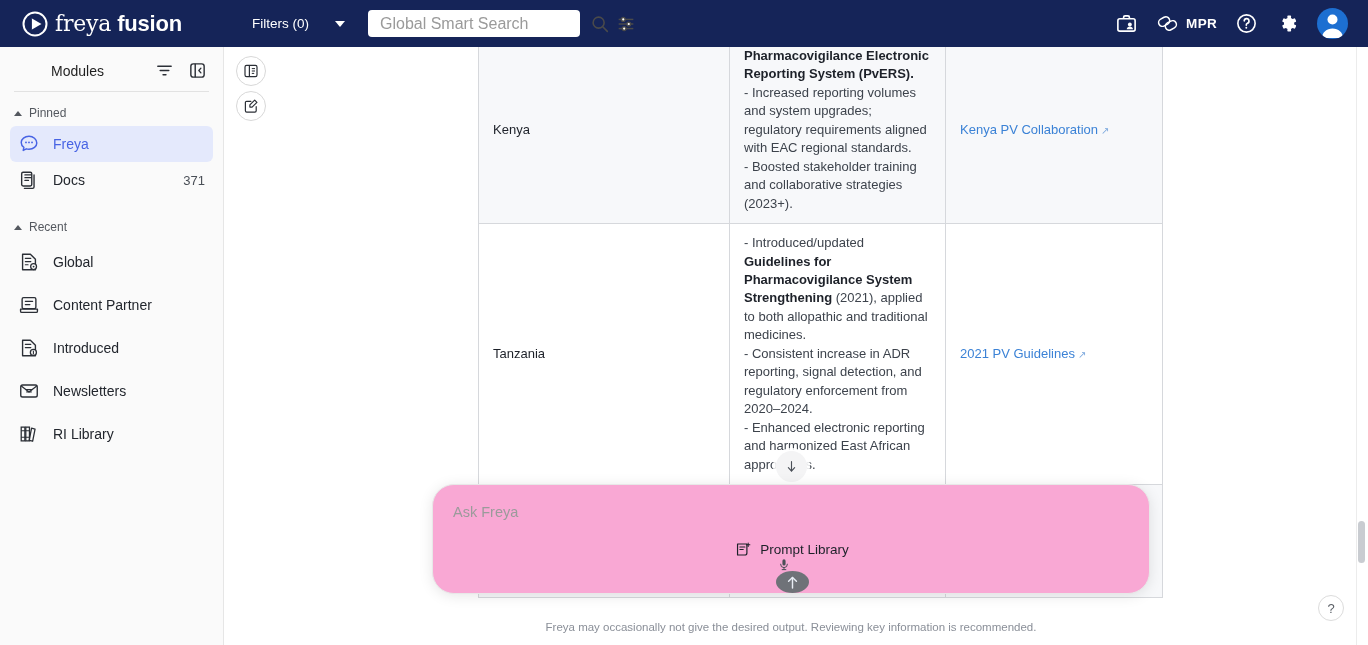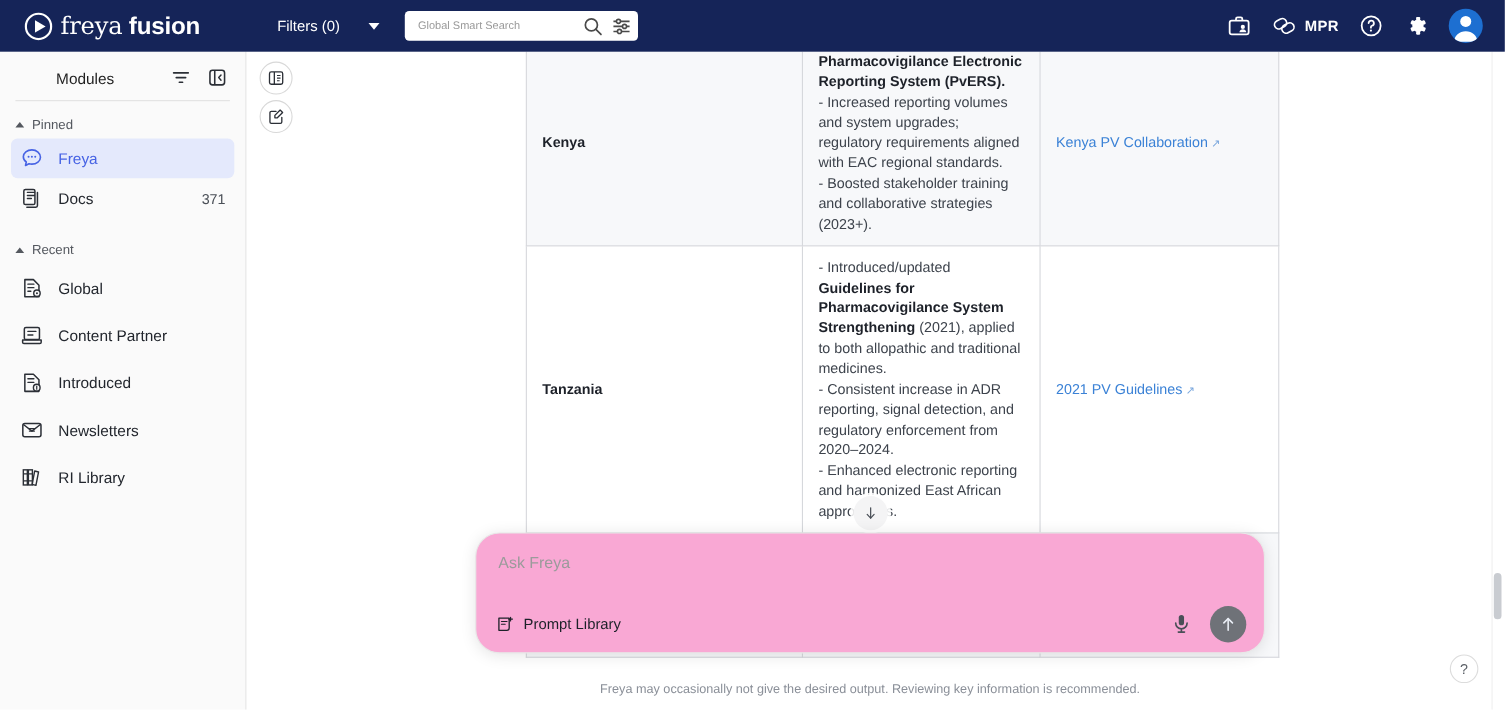--- a/index.html
+++ b/index.html
@@ -46,21 +46,21 @@
 
   .searchbox {
     position: absolute; left: 368px; top: 10px;
     width: 212px; height: 27px;
     background: #ffffff; border-radius: 4px;
     display: flex; align-items: center;
   }
   .searchbox input {
     border: 0; outline: 0; background: transparent;
     flex: 1; height: 100%;
-    margin-left: 10px; font-size: 10px;
+    margin-left: 10px; font-size: 16px;
     font-family: "Liberation Sans", sans-serif;
     color: #333;
   }
   .searchbox input::placeholder { color: #9a9a9a; }
   .sb-icon { width: 22px; height: 22px; margin-right: 4px; flex: 0 0 auto; }
 
   .nav-right {
     position: absolute; right: 0; top: 0; height: 47px;
     display: flex; align-items: center; gap: 18px;
     padding-right: 20px;
@@ -142,21 +142,21 @@
     font-size: 13px; color: #3d434c;
   }
   table.doc td {
     border: 1px solid #d6d8dc;
     vertical-align: middle;
     padding: 10px 14px;
     line-height: 1.42;
   }
   table.doc tr.shade td { background: #f7f8fa; }
   table.doc tr.plain td { background: #ffffff; }
-  td.c-country { width: 251px; color: #1d2129; font-weight: bold; }
+  td.c-country { width: 251px; color: #1d2129; font-weight: normal; }
   td.c-detail  { width: 216px; vertical-align: middle; }
   td.c-link    { width: 217px; text-align: left; }
   .bold { font-weight: bold; color: #1d2129; }
   .lnk {
     color: #3b82d6; text-decoration: none;
     cursor: pointer; white-space: nowrap;
   }
   .lnk .ext { font-size: 10px; margin-left: 3px; color: #7aa7dd; }
 
   
@@ -183,20 +183,21 @@
     right: 18px; border: 0; outline: 0;
     font-size: 14.5px; color: #2b2b2b;
     font-family: "Liberation Sans", sans-serif;
     background: transparent;
   }
   .composer .ask::placeholder { color: #9b9b9b; }
   .comp-bottom {
     position: absolute; left: 0; right: 0; bottom: 0;
     height: 52px; display: flex; align-items: center;
     padding: 0 16px 0 18px;
+    flex-direction: column;
   }
   .prompt-lib {
     display: flex; align-items: center; gap: 8px;
     font-size: 13.5px; color: #1d2129; cursor: pointer;
   }
   .comp-spacer { flex: 1; }
   .mic-btn { width: 20px; height: 20px; cursor: pointer; margin-right: 16px; }
   .send-btn {
     width: 33px; height: 33px; border-radius: 50%;
     background: #6f7278; display: flex;

